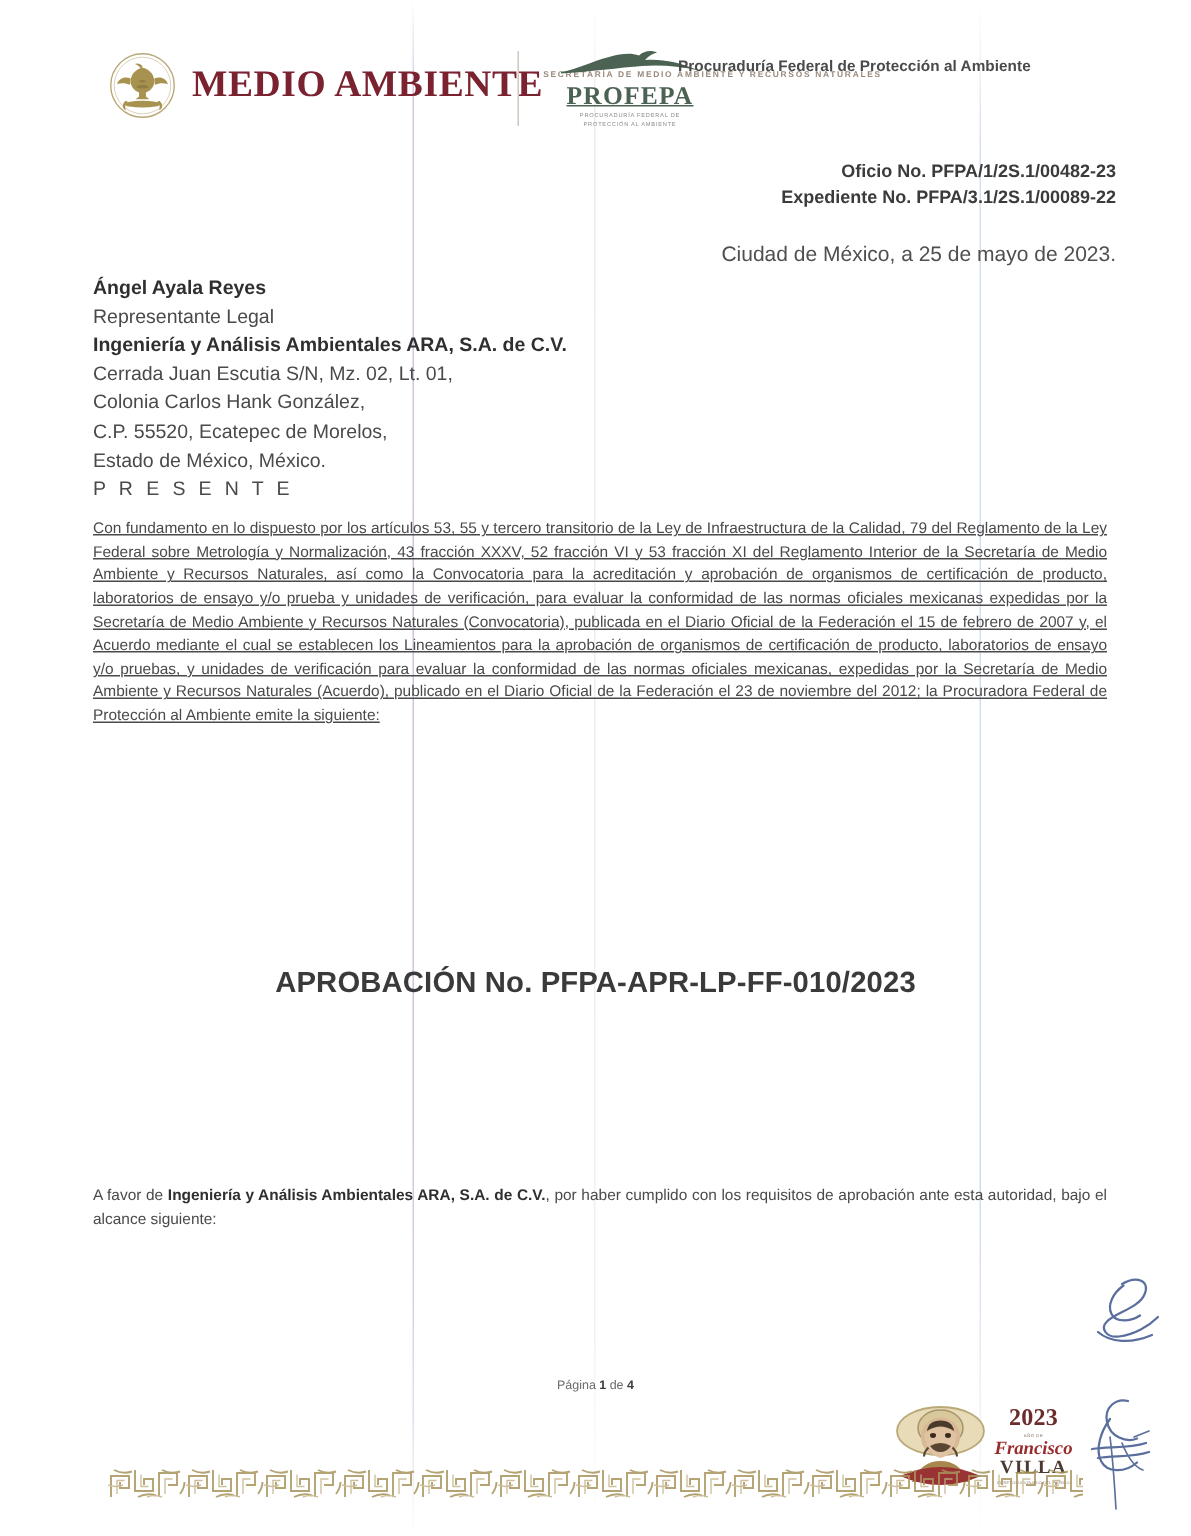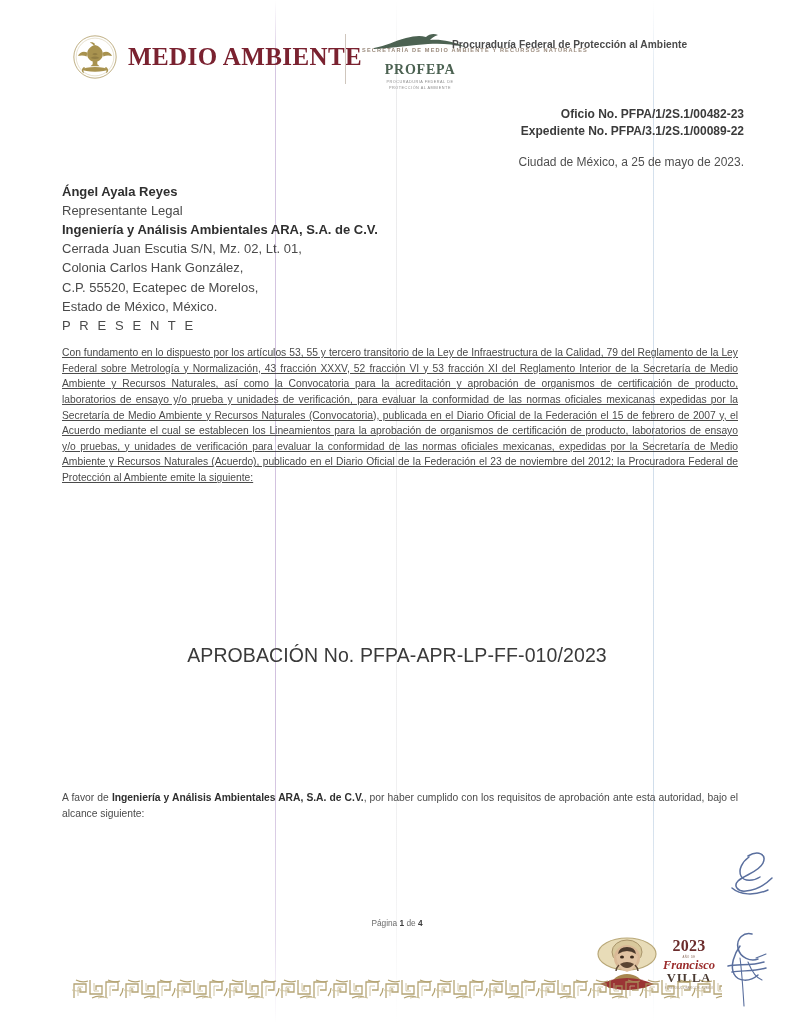--- a/index.html
+++ b/index.html
@@ -107,26 +107,27 @@
   .profepa-block {
     position: absolute;
     left: 366px;
     top: 4px;
     width: 108px;
     text-align: center;
   }
   .profepa-wave { display:block; margin: 0 auto; }
   .profepa-word {
     font-family: "Liberation Serif", serif;
-    font-size: 14px;
+    font-size: 17px;
     font-weight: bold;
     letter-spacing: 0.8px;
     color: #4c6252;
     line-height: 1;
-    margin-top: 11px;
+    margin-top: 3px;
+    text-decoration: underline;
   }
   .profepa-sub {
     font-size: 3.8px;
     letter-spacing: 0.5px;
     color: #8d8d8d;
     line-height: 1.45;
     margin-top: 3px;
   }
   .org-name {
     position: absolute;
@@ -149,22 +150,22 @@
   .ref-line {
     font-size: 12px;
     font-weight: bold;
     color: #3b3b3b;
     line-height: 1.45;
     white-space: nowrap;
   }
   .place-date {
     position: absolute;
     right: 50px;
-    top: 155px;
-    font-size: 12px;
+    top: 161px;
+    font-size: 14px;
     color: #4f4f4f;
     white-space: nowrap;
   }
 
   
   .addressee {
     position: absolute;
     left: 62px;
     top: 182px;
     line-height: 1.47;
@@ -187,21 +188,21 @@
     text-decoration: underline;
   }
 
   
   .approval {
     position: absolute;
     left: 0; right: 0;
     top: 644px;
     text-align: center;
     font-size: 19.5px;
-    font-weight: normal;
+    font-weight: bold;
     color: #3a3a3a;
     letter-spacing: 0.1px;
   }
 
   
   .scope-para {
     position: absolute;
     left: 62px;
     width: 676px;
     top: 790px;

